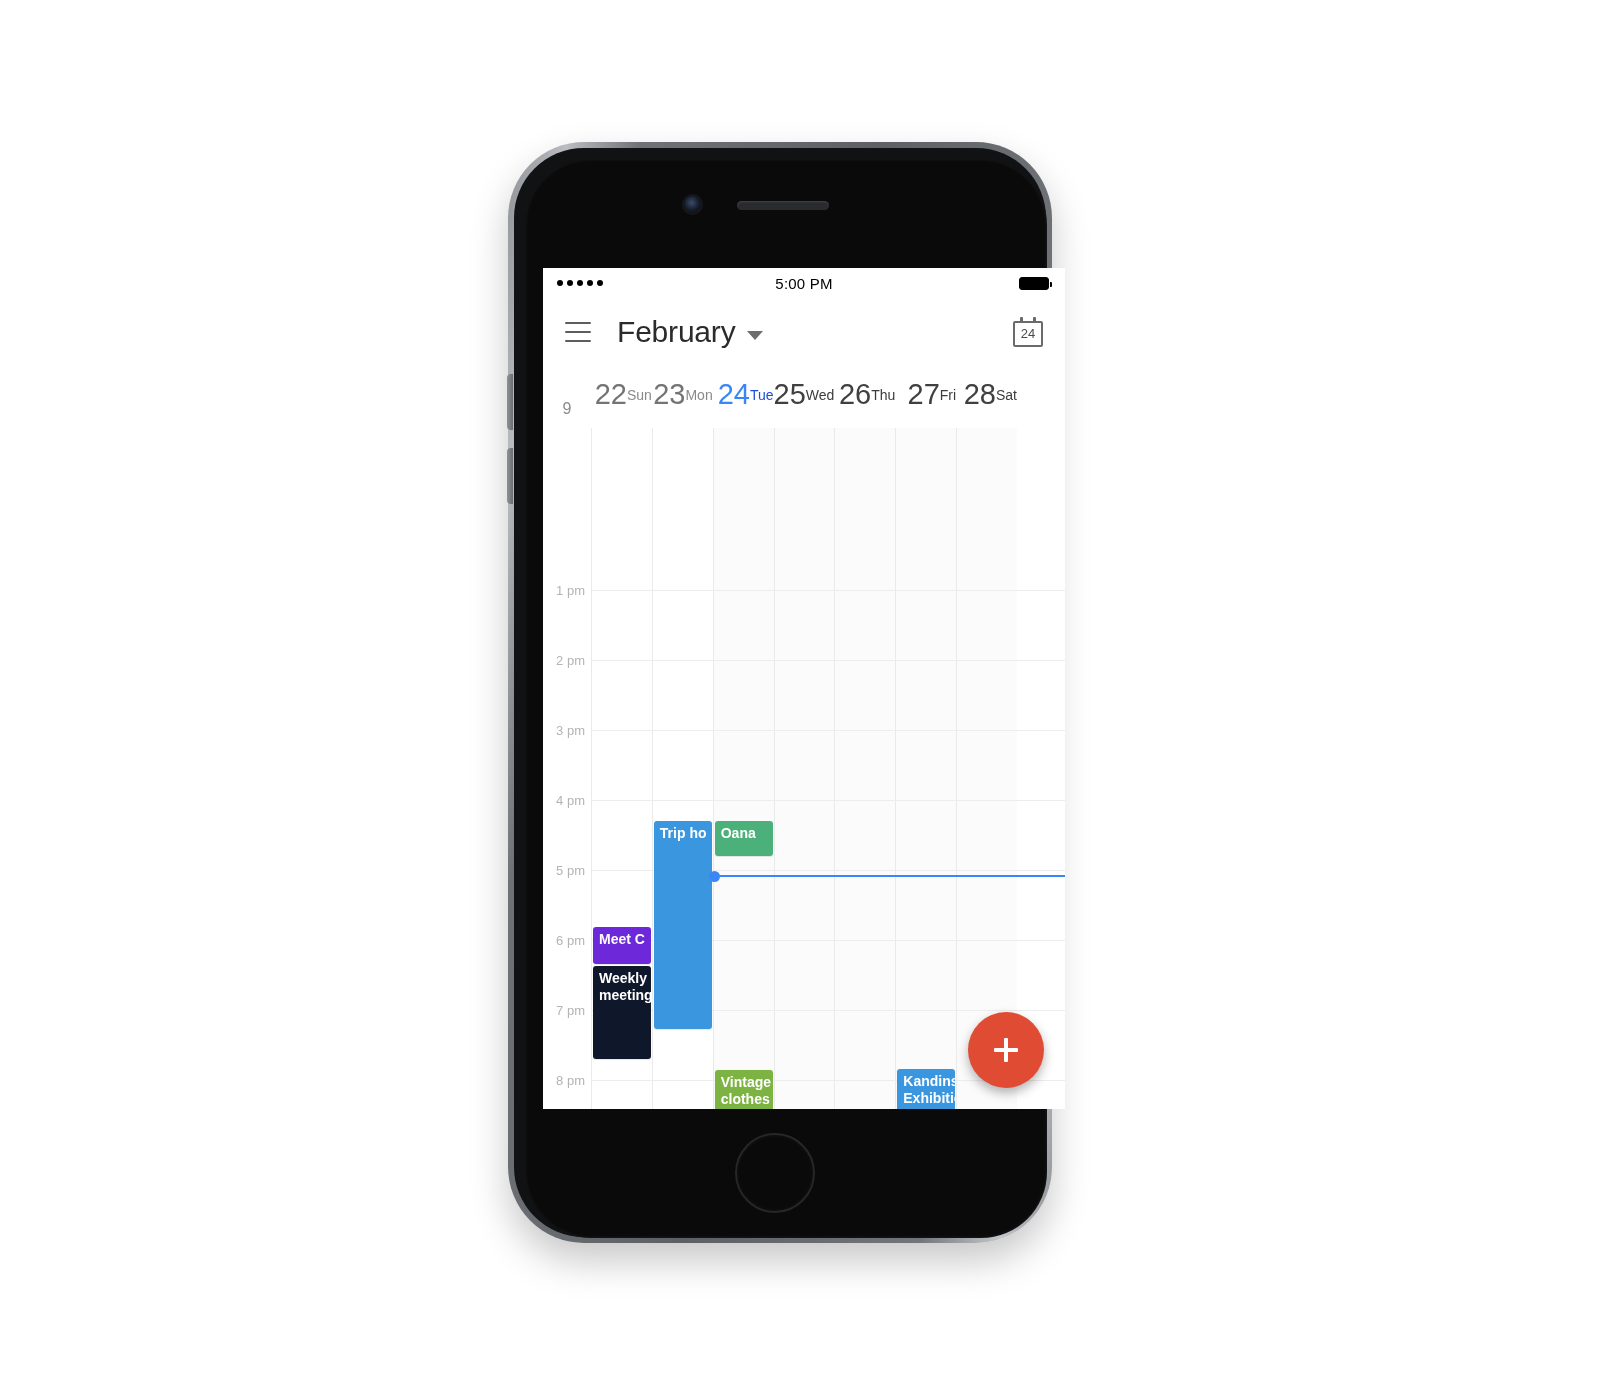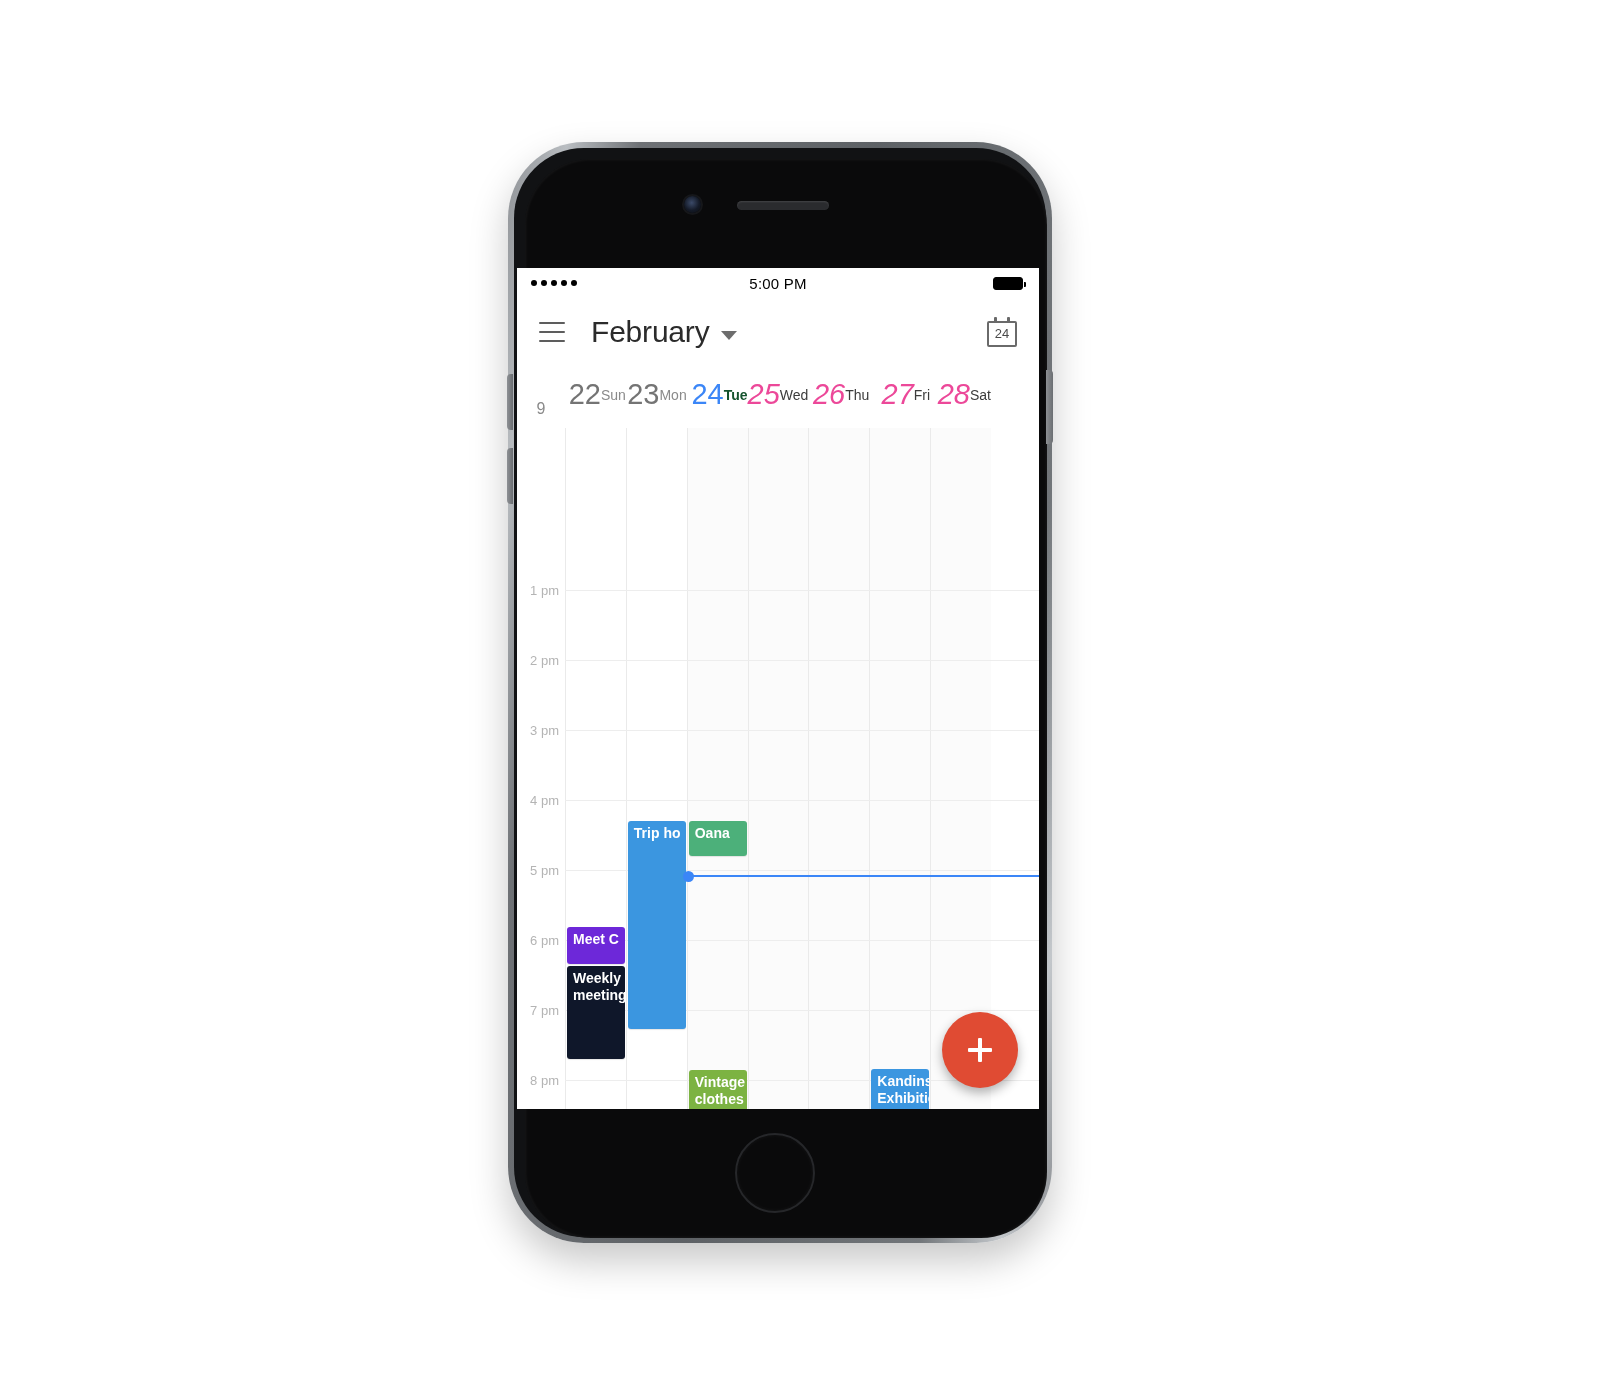--- a/index.html
+++ b/index.html
@@ -69,21 +69,21 @@
     background: linear-gradient(90deg,#8e9195,#6a6d71);
     border-radius: 3px;
   }
   #btn-power { left: 1046px; top: 370px; width: 7px; height: 74px; border-radius: 0 4px 4px 0; }
   #btn-vol-a { left: 507px; top: 374px; width: 6px; height: 56px; border-radius: 4px 0 0 4px; }
   #btn-vol-b { left: 507px; top: 448px; width: 6px; height: 56px; border-radius: 4px 0 0 4px; }
 
   
   #screen {
     position: absolute;
-    left: 517px; top: 268px;
+    left: 543px; top: 268px;
     width: 522px; height: 841px;
     background: #ffffff;
     overflow: hidden;
   }
 
   
   #statusbar {
     position: relative;
     height: 30px;
     background: #fff;
@@ -191,24 +191,24 @@
     font-size: 16px; color: #8a8a8a;
   }
   .day-cell {
     position: absolute; top: 0; height: 62px;
     display: flex; flex-direction: row; align-items: center; justify-content: flex-end;
     padding-bottom: 5px; box-sizing: border-box;
     cursor: pointer;
   }
   .day-num { font-size: 29px; line-height: 31px; color: #747474; font-weight: 400; }
   .day-dow { font-size: 14px; line-height: 18px; color: #8a8a8a; }
-  .day-cell.dark .day-num { color: #ec4899; font-style: italic; }
+  .day-cell.dark .day-num { color: #404040; }
   .day-cell.dark .day-dow { color: #3c3c3c; }
   .day-cell.today .day-num { color: #3b86f7; }
-  .day-cell.today .day-dow { color: #14532d; font-weight: bold; }
+  .day-cell.today .day-dow { color: #1d4ed8; }
 
   .hour-label {
     position: absolute; left: 0; width: 42px; text-align: right;
     font-size: 13px; color: #b4b4b4;
     transform: translateY(-50%);
   }
 
   
   .event {
     position: absolute;

